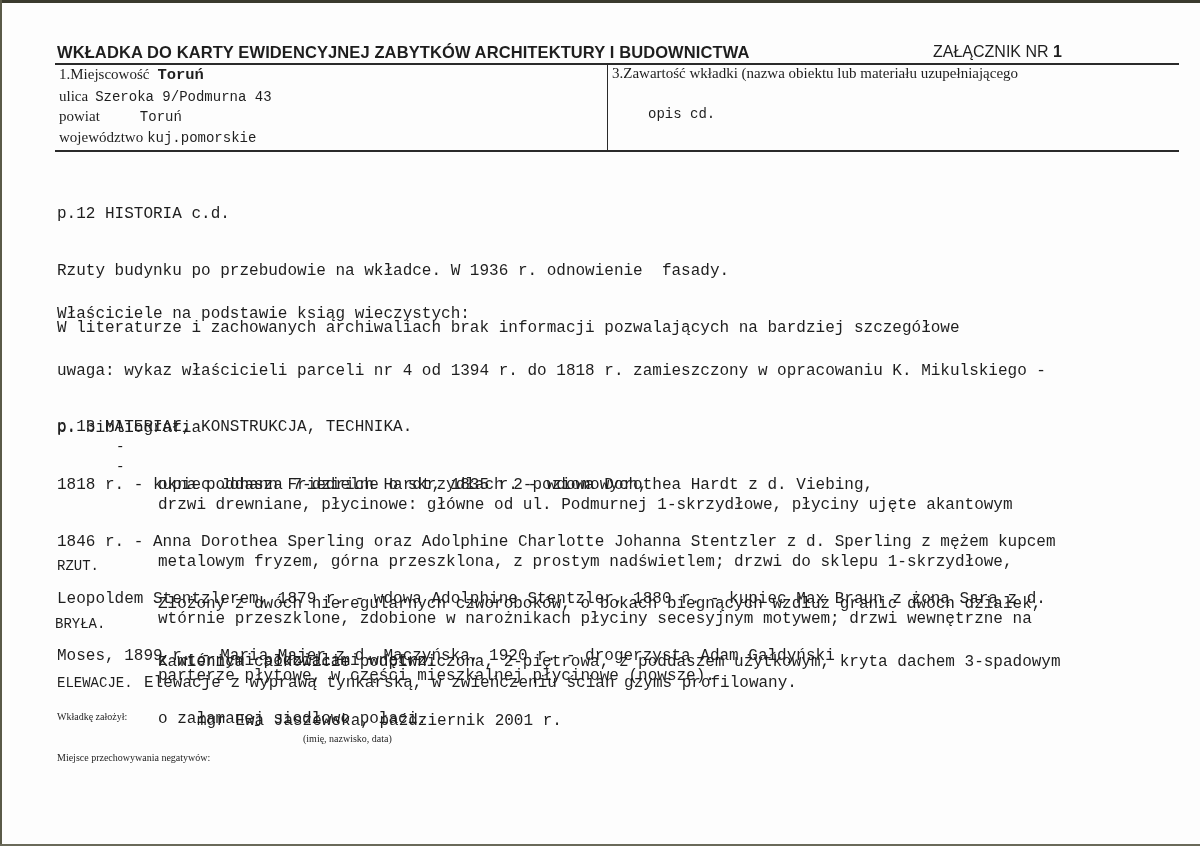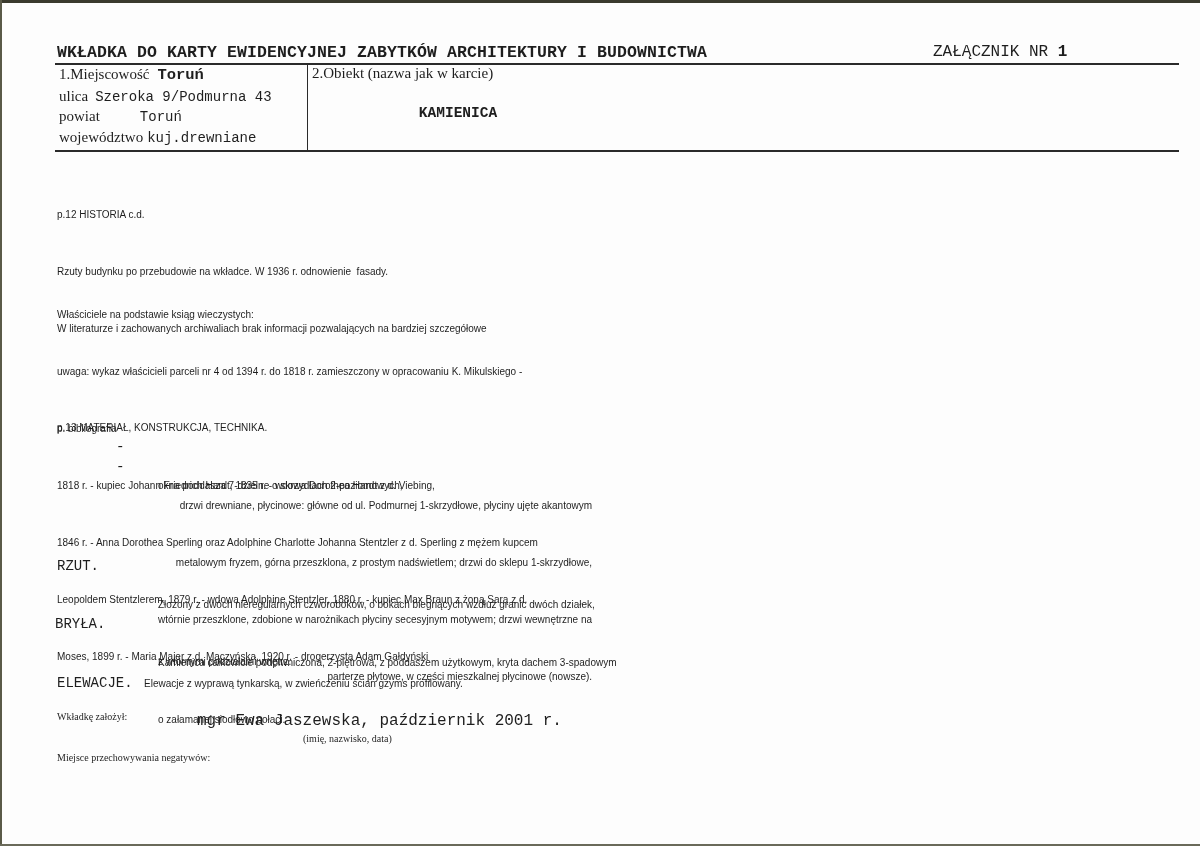--- a/index.html
+++ b/index.html
@@ -16,21 +16,21 @@
     }
     .scan-edge-top {
       position: absolute; left: 0; top: 0; width: 1200px; height: 3px; background: #3a3a2e;
     }
     .scan-edge-left {
       position: absolute; left: 0; top: 0; width: 2px; height: 846px; background: #5a5a48;
     }
     .scan-edge-bottom {
       position: absolute; left: 0; bottom: 0; width: 1200px; height: 2px; background: #6a6a5a;
     }
-    .serif { font-family: Liberation Mono, monospace; }
+    .serif { font-family: Liberation Sans, sans-serif; }
 
     .title-row {
       position: absolute;
       left: 57px; top: 43px;
       width: 1122px;
       height: 20px;
     }
     .title-left {
       position: absolute; left: 0; top: 0;
       font-size: 16.5px; font-weight: bold; letter-spacing: 0.1px;
@@ -57,22 +57,22 @@
     .col3 { left: 552px; right: 0; border-left: 1.5px solid #2a2a2a; }
 
     .cell-line { position: absolute; white-space: nowrap; }
     .lbl { font-family: "Liberation Serif", "DejaVu Serif", serif; font-size: 15px; }
     .val { font-family: "Liberation Mono", "DejaVu Sans Mono", monospace; font-size: 14px; }
     .val-bold { font-family: "Liberation Mono", "DejaVu Sans Mono", monospace; font-size: 15.5px; font-weight: bold; }
 
     .body-text {
       position: absolute;
       left: 57px;
-      font-family: Liberation Sans, sans-serif;
-      font-size: 10px;
+      font-family: Liberation Mono, monospace;
+      font-size: 16px;
       white-space: pre;
       line-height: 19px;
     }
     .section-label {
       position: absolute;
       font-family: "Liberation Mono", "DejaVu Sans Mono", monospace;
       font-size: 14px;
       white-space: pre;
       line-height: 19px;
     }
@@ -119,29 +119,29 @@
     <div class="cell-line" style="left:4px; top:22px;">
       <span class="lbl">ulica</span>
       <span class="val" style="margin-left:3px;">Szeroka 9/Podmurna 43</span>
     </div>
     <div class="cell-line" style="left:4px; top:42px;">
       <span class="lbl">powiat</span>
       <span class="val" style="margin-left:36px;">Toruń</span>
     </div>
     <div class="cell-line" style="left:4px; top:63px;">
       <span class="lbl">województwo</span>
-      <span class="val">kuj.drewniane</span>
+      <span class="val">kuj.pomorskie</span>
     </div>
   </div>
 
-  <div class="col col2">
-    <div class="cell-line lbl" style="left:4px; top:0px;">2.Obiekt (nazwa jak w karcie)</div>
-    <div class="cell-line val" style="left:0; right:0; top:40px; text-align:center; font-weight:bold; font-size:14.5px;">KAMIENICA</div>
+
+  <div class="col col3">
+    <div class="cell-line lbl" style="left:4px; top:0px;">3.Zawartość wkładki (nazwa obiektu lub materiału uzupełniającego</div>
+    <div class="cell-line val" style="left:40px; top:41px;">opis cd.</div>
   </div>
-
 </div>
 
 <div class="body-text" style="top:167px;">
   <div>p.12 HISTORIA c.d.</div>
   <div>Rzuty budynku po przebudowie na wkładce. W 1936 r. odnowienie  fasady.</div>
   <div>W literaturze i zachowanych archiwaliach brak informacji pozwalających na bardziej szczegółowe</div>
 </div>
 
 <div class="body-text" style="top:267px;">
   <div>Właściciele na podstawie ksiąg wieczystych:</div>
@@ -154,21 +154,21 @@
 </div>
 
 <div class="body-text" style="top:418px;">p.13 MATERIAŁ, KONSTRUKCJA, TECHNIKA.</div>
 
 <span class="dash" style="left:116px; top:438px;">-</span>
 <div class="body-text" style="left:158px; top:438px;">
   <div>okna poddasza 7-dzielne o skrzydłach 2-poziomowych,</div>
 </div>
 
 <span class="dash" style="left:116px; top:458px;">-</span>
-<div class="body-text" style="left:158px; top:458px;text-align:right;">
+<div class="body-text" style="left:158px; top:458px;">
   <div>drzwi drewniane, płycinowe: główne od ul. Podmurnej 1-skrzydłowe, płyciny ujęte akantowym</div>
   <div>metalowym fryzem, górna przeszklona, z prostym nadświetlem; drzwi do sklepu 1-skrzydłowe,</div>
   <div>wtórnie przeszklone, zdobione w narożnikach płyciny secesyjnym motywem; drzwi wewnętrzne na</div>
   <div>parterze płytowe, w części mieszkalnej płycinowe (nowsze).</div>
 </div>
 
 <div class="section-label" style="left:57px; top:557px;">RZUT.</div>
 <div class="body-text" style="left:158px; top:557px;">
   <div>Złożony z dwóch nieregularnych czworoboków, o bokach biegnących wzdłuż granic dwóch działek,</div>
   <div>z wtórnymi podziałami wnętrz.</div>

